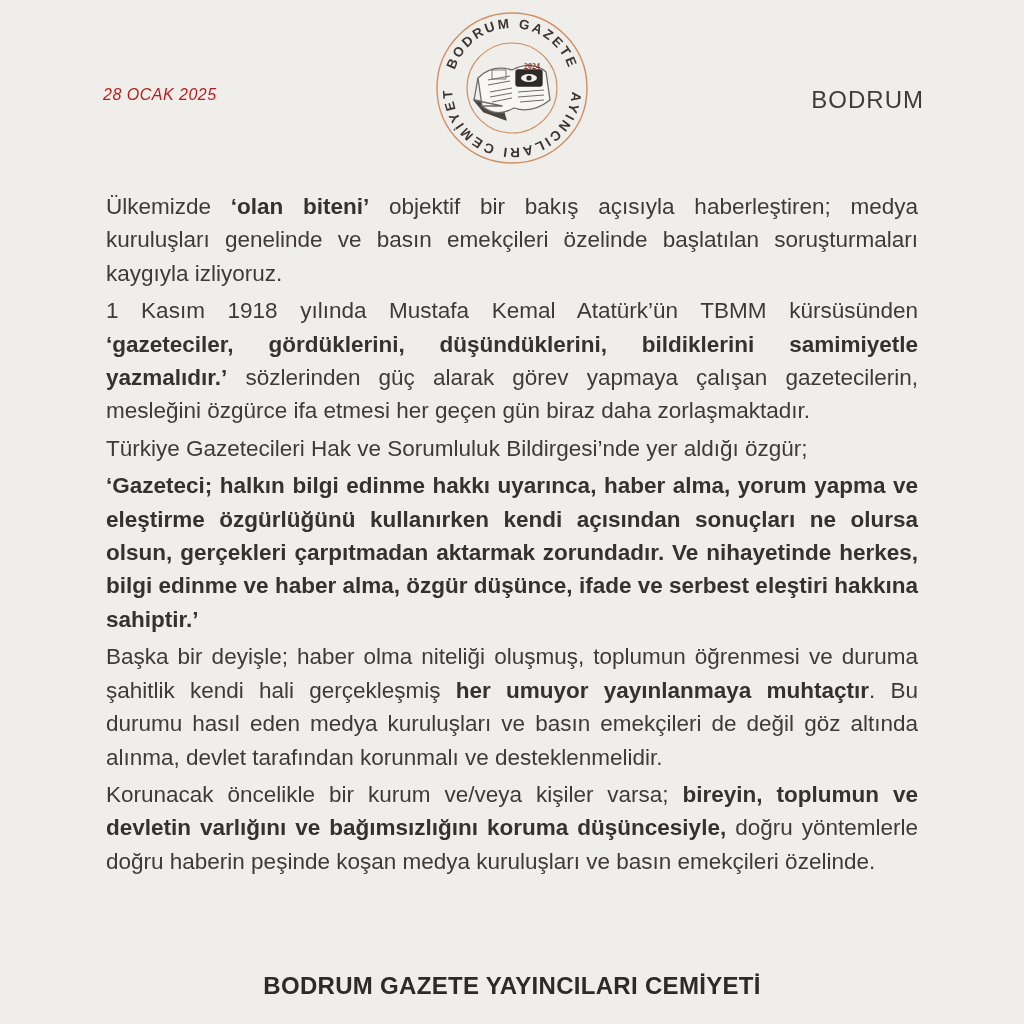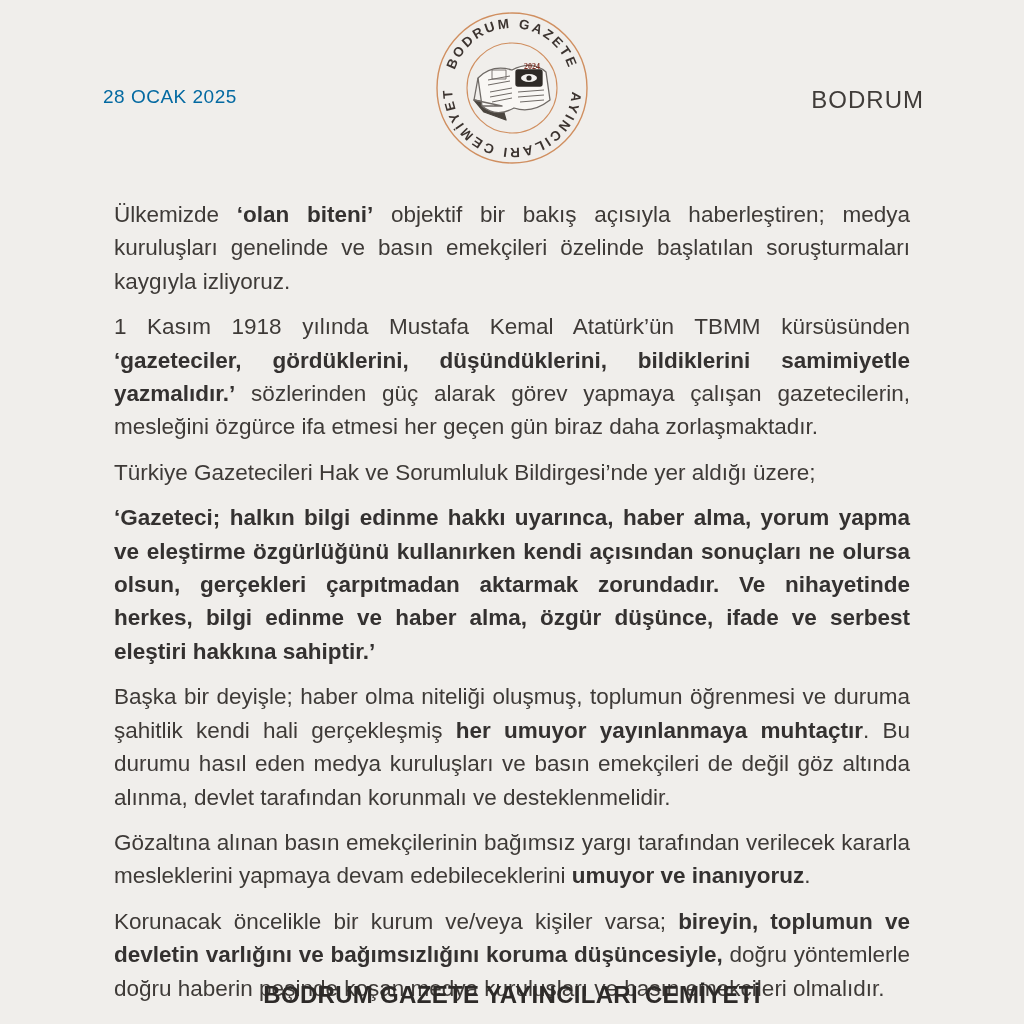--- a/index.html
+++ b/index.html
@@ -9,21 +9,21 @@
     background:#f0eeeb;
     font-family:"Liberation Sans", sans-serif;
     color:#3b3734;
     overflow:hidden;
   }
   .header{
     position:absolute;top:0;left:0;width:1024px;height:188px;
   }
   .date{
     position:absolute;left:103px;top:86px;
-    font-size:19px;letter-spacing:0.5px;color:#0369a1;
+    font-size:16px;letter-spacing:0.5px;color:#b91c1c;font-style:italic;
   }
   .location{
     position:absolute;right:100px;top:86px;
     font-size:24px;letter-spacing:1px;color:#403c39;
   }
   .logo{
     position:absolute;left:432px;top:8px;width:160px;height:160px;
   }
   .logo svg{width:160px;height:160px;display:block;}
   .logo-arc-text{
@@ -33,24 +33,24 @@
   .logo-year{
     font-family:"Liberation Serif", serif;
     font-size:8px;font-weight:bold;fill:#7a2b20;
   }
   .body-text{
     position:absolute;left:102px;top:186px;width:820px;
     font-size:22.5px;line-height:33.4px;
     text-align:justify;
     color:#3e3a37;
   }
-  .body-text p{margin:12px;padding:0;}
+  .body-text p{margin:4px;padding:0;}
   .body-text .b{font-weight:bold;color:#343130;}
   .footer{
-    position:absolute;left:0;bottom:15px;width:1024px;
+    position:absolute;left:0;bottom:24px;width:1024px;
     text-align:center;
     font-size:24px;font-weight:bold;letter-spacing:0.3px;
     color:#2d2a28;
   }
 </style>
 </head>
 <body>
 
 <div class="page" style="background: rgb(240, 238, 235);">
 
@@ -96,22 +96,21 @@
         </text>
       </svg>
     </div>
 
     <div class="location">BODRUM</div>
   </div>
 
   <div class="body-text" style="color: rgb(62, 58, 55);">
       <p><span>Ülkemizde </span><span class="b">‘olan biteni’</span><span> objektif bir bakış açısıyla haberleştiren; medya kuruluşları genelinde ve basın emekçileri özelinde başlatılan soruşturmaları kaygıyla izliyoruz.</span></p>
       <p><span>1 Kasım 1918 yılında Mustafa Kemal Atatürk’ün TBMM kürsüsünden </span><span class="b">‘gazeteciler, gördüklerini, düşündüklerini, bildiklerini samimiyetle yazmalıdır.’</span><span> sözlerinden güç alarak görev yapmaya çalışan gazetecilerin, mesleğini özgürce ifa etmesi her geçen gün biraz daha zorlaşmaktadır.</span></p>
-      <p><span>Türkiye Gazetecileri Hak ve Sorumluluk Bildirgesi’nde yer aldığı üzere;</span></p>
+      <p><span>Türkiye Gazetecileri Hak ve Sorumluluk Bildirgesi’nde yer aldığı özgür;</span></p>
       <p><span class="b">‘Gazeteci; halkın bilgi edinme hakkı uyarınca, haber alma, yorum yapma ve eleştirme özgürlüğünü kullanırken kendi açısından sonuçları ne olursa olsun, gerçekleri çarpıtmadan aktarmak zorundadır. Ve nihayetinde herkes, bilgi edinme ve haber alma, özgür düşünce, ifade ve serbest eleştiri hakkına sahiptir.’</span></p>
       <p><span>Başka bir deyişle; haber olma niteliği oluşmuş, toplumun öğrenmesi ve duruma şahitlik kendi hali gerçekleşmiş </span><span class="b">her umuyor yayınlanmaya muhtaçtır</span><span>. Bu durumu hasıl eden medya kuruluşları ve basın emekçileri de değil göz altında alınma, devlet tarafından korunmalı ve desteklenmelidir.</span></p>
-      <p><span>Gözaltına alınan basın emekçilerinin bağımsız yargı tarafından verilecek kararla mesleklerini yapmaya devam edebileceklerini </span><span class="b">umuyor ve inanıyoruz</span><span>.</span></p>
-      <p><span>Korunacak öncelikle bir kurum ve/veya kişiler varsa; </span><span class="b">bireyin, toplumun ve devletin varlığını ve bağımsızlığını koruma düşüncesiyle,</span><span> doğru yöntemlerle doğru haberin peşinde koşan medya kuruluşları ve basın emekçileri olmalıdır.</span></p>
+      <p><span>Korunacak öncelikle bir kurum ve/veya kişiler varsa; </span><span class="b">bireyin, toplumun ve devletin varlığını ve bağımsızlığını koruma düşüncesiyle,</span><span> doğru yöntemlerle doğru haberin peşinde koşan medya kuruluşları ve basın emekçileri özelinde.</span></p>
     </div>
 
   <div class="footer">BODRUM GAZETE YAYINCILARI CEMİYETİ</div>
 
 </div>
 
 </body></html>

